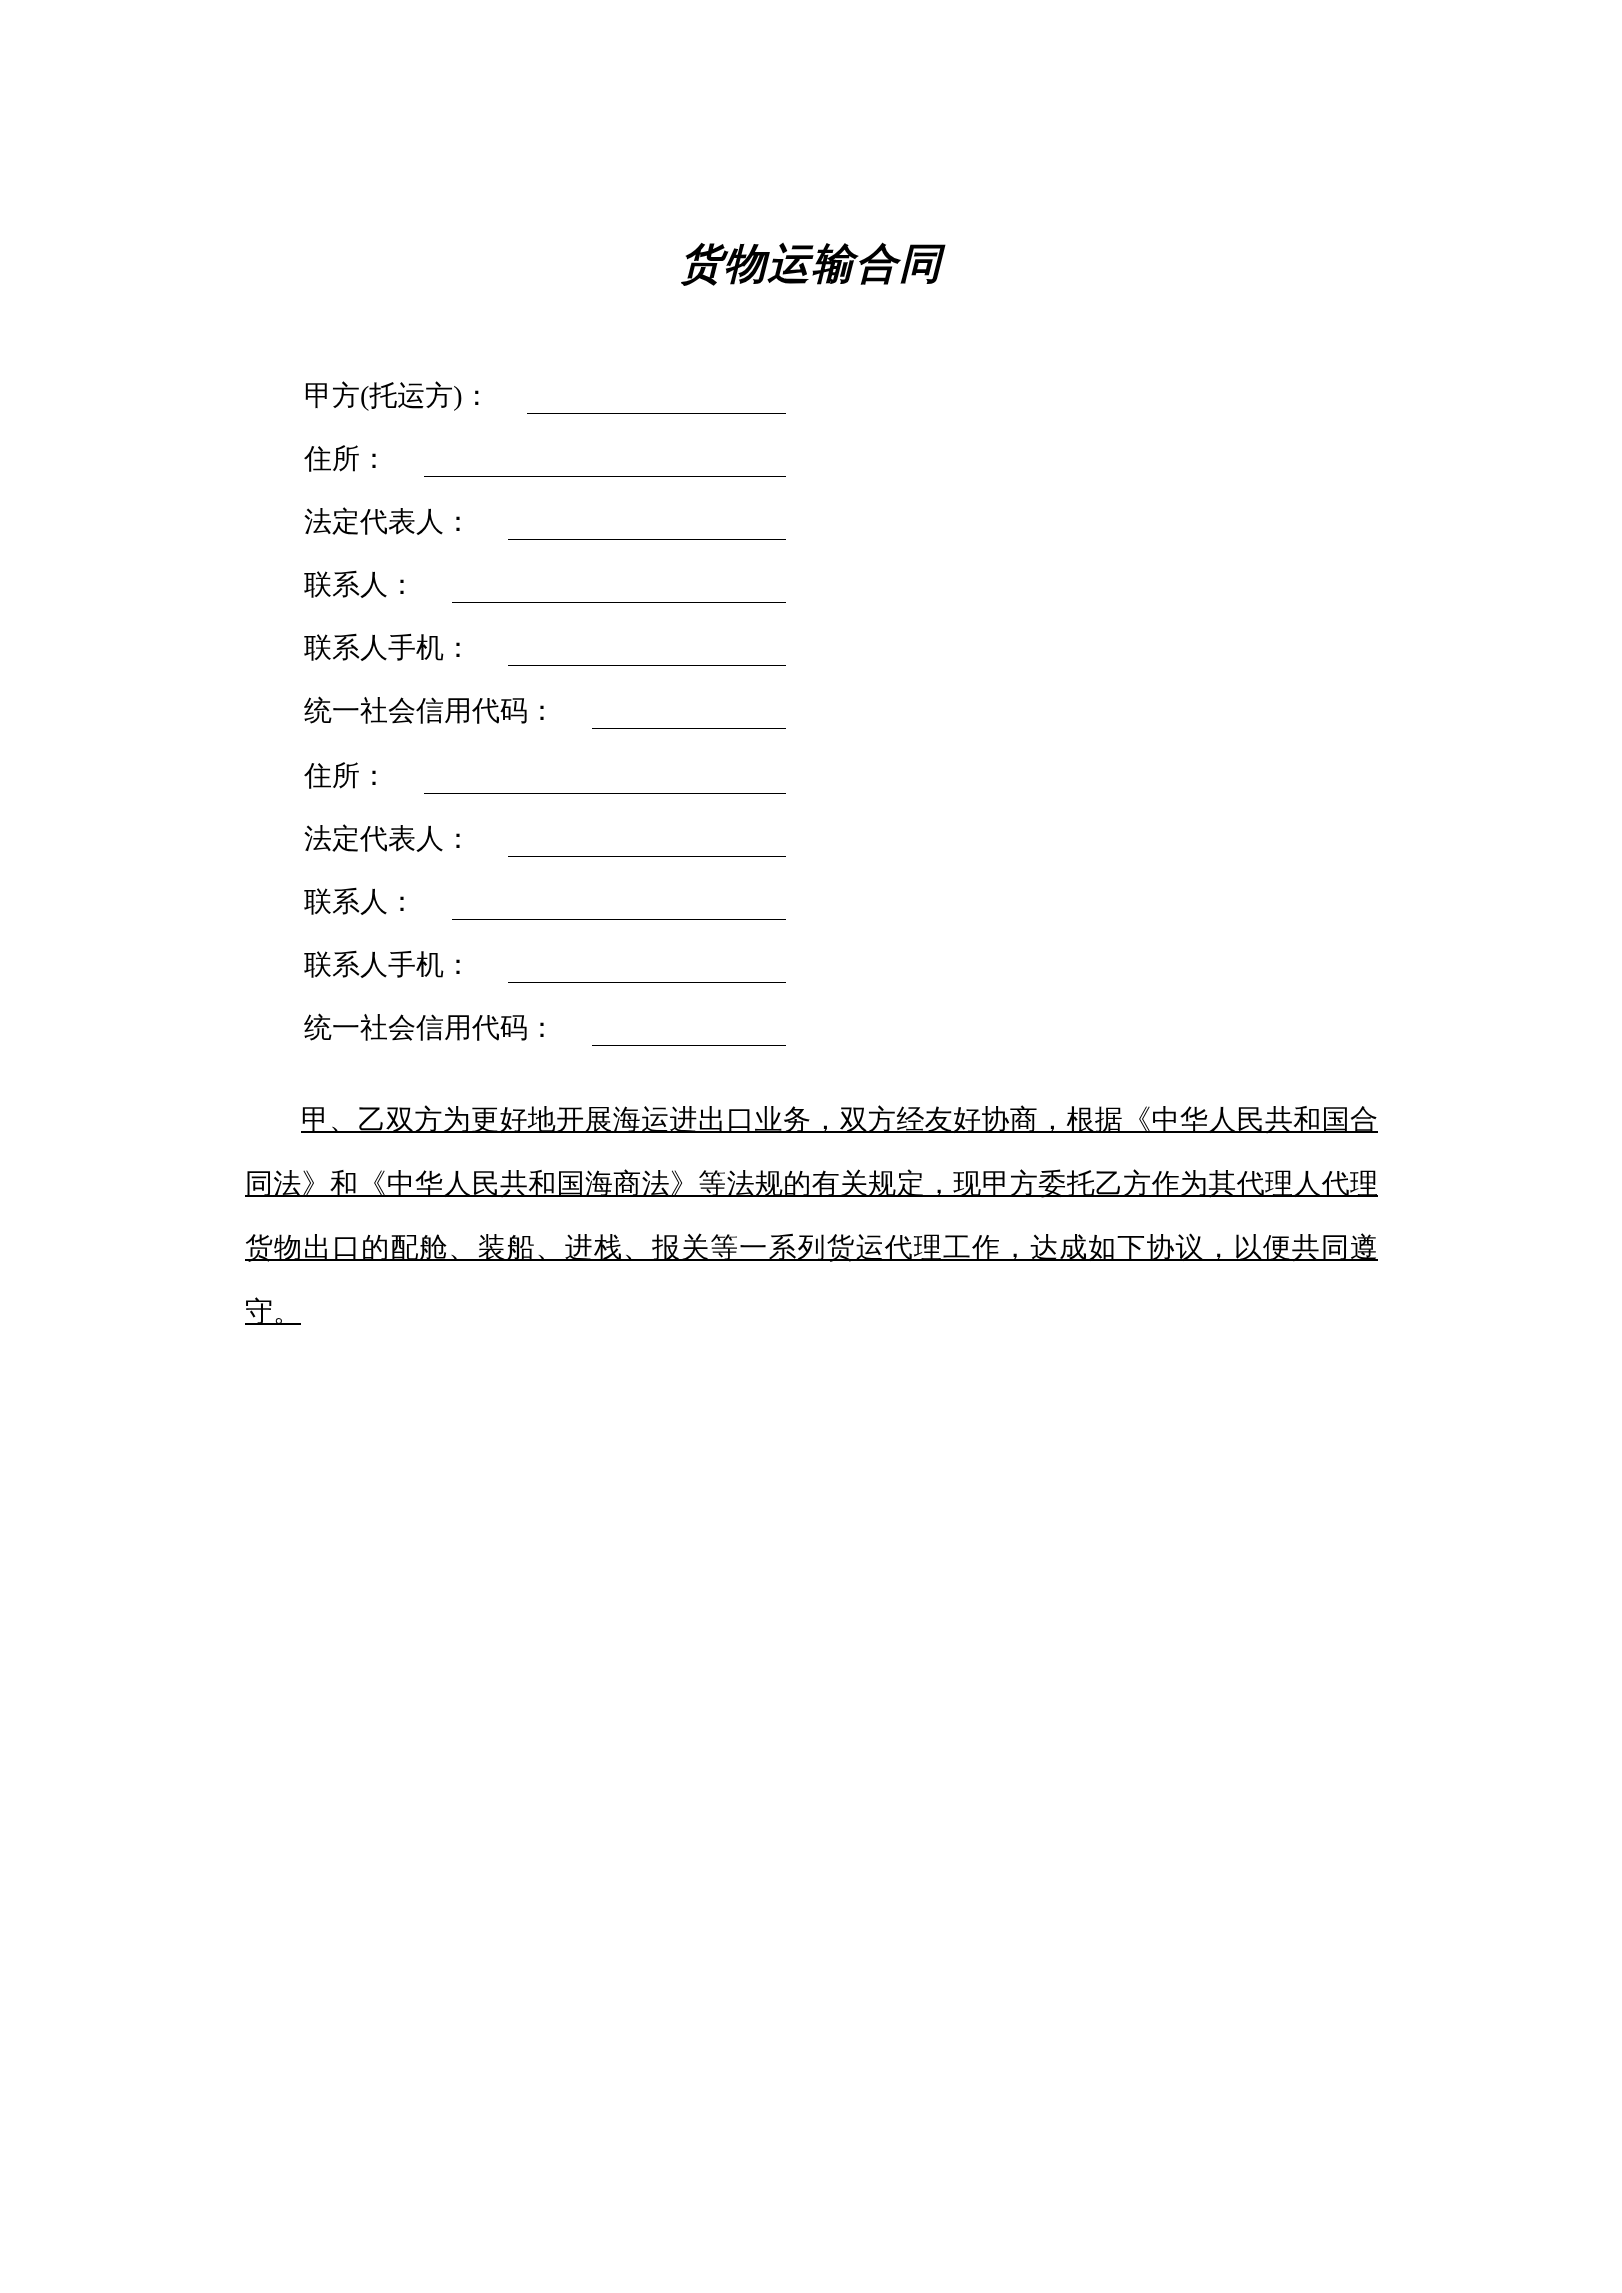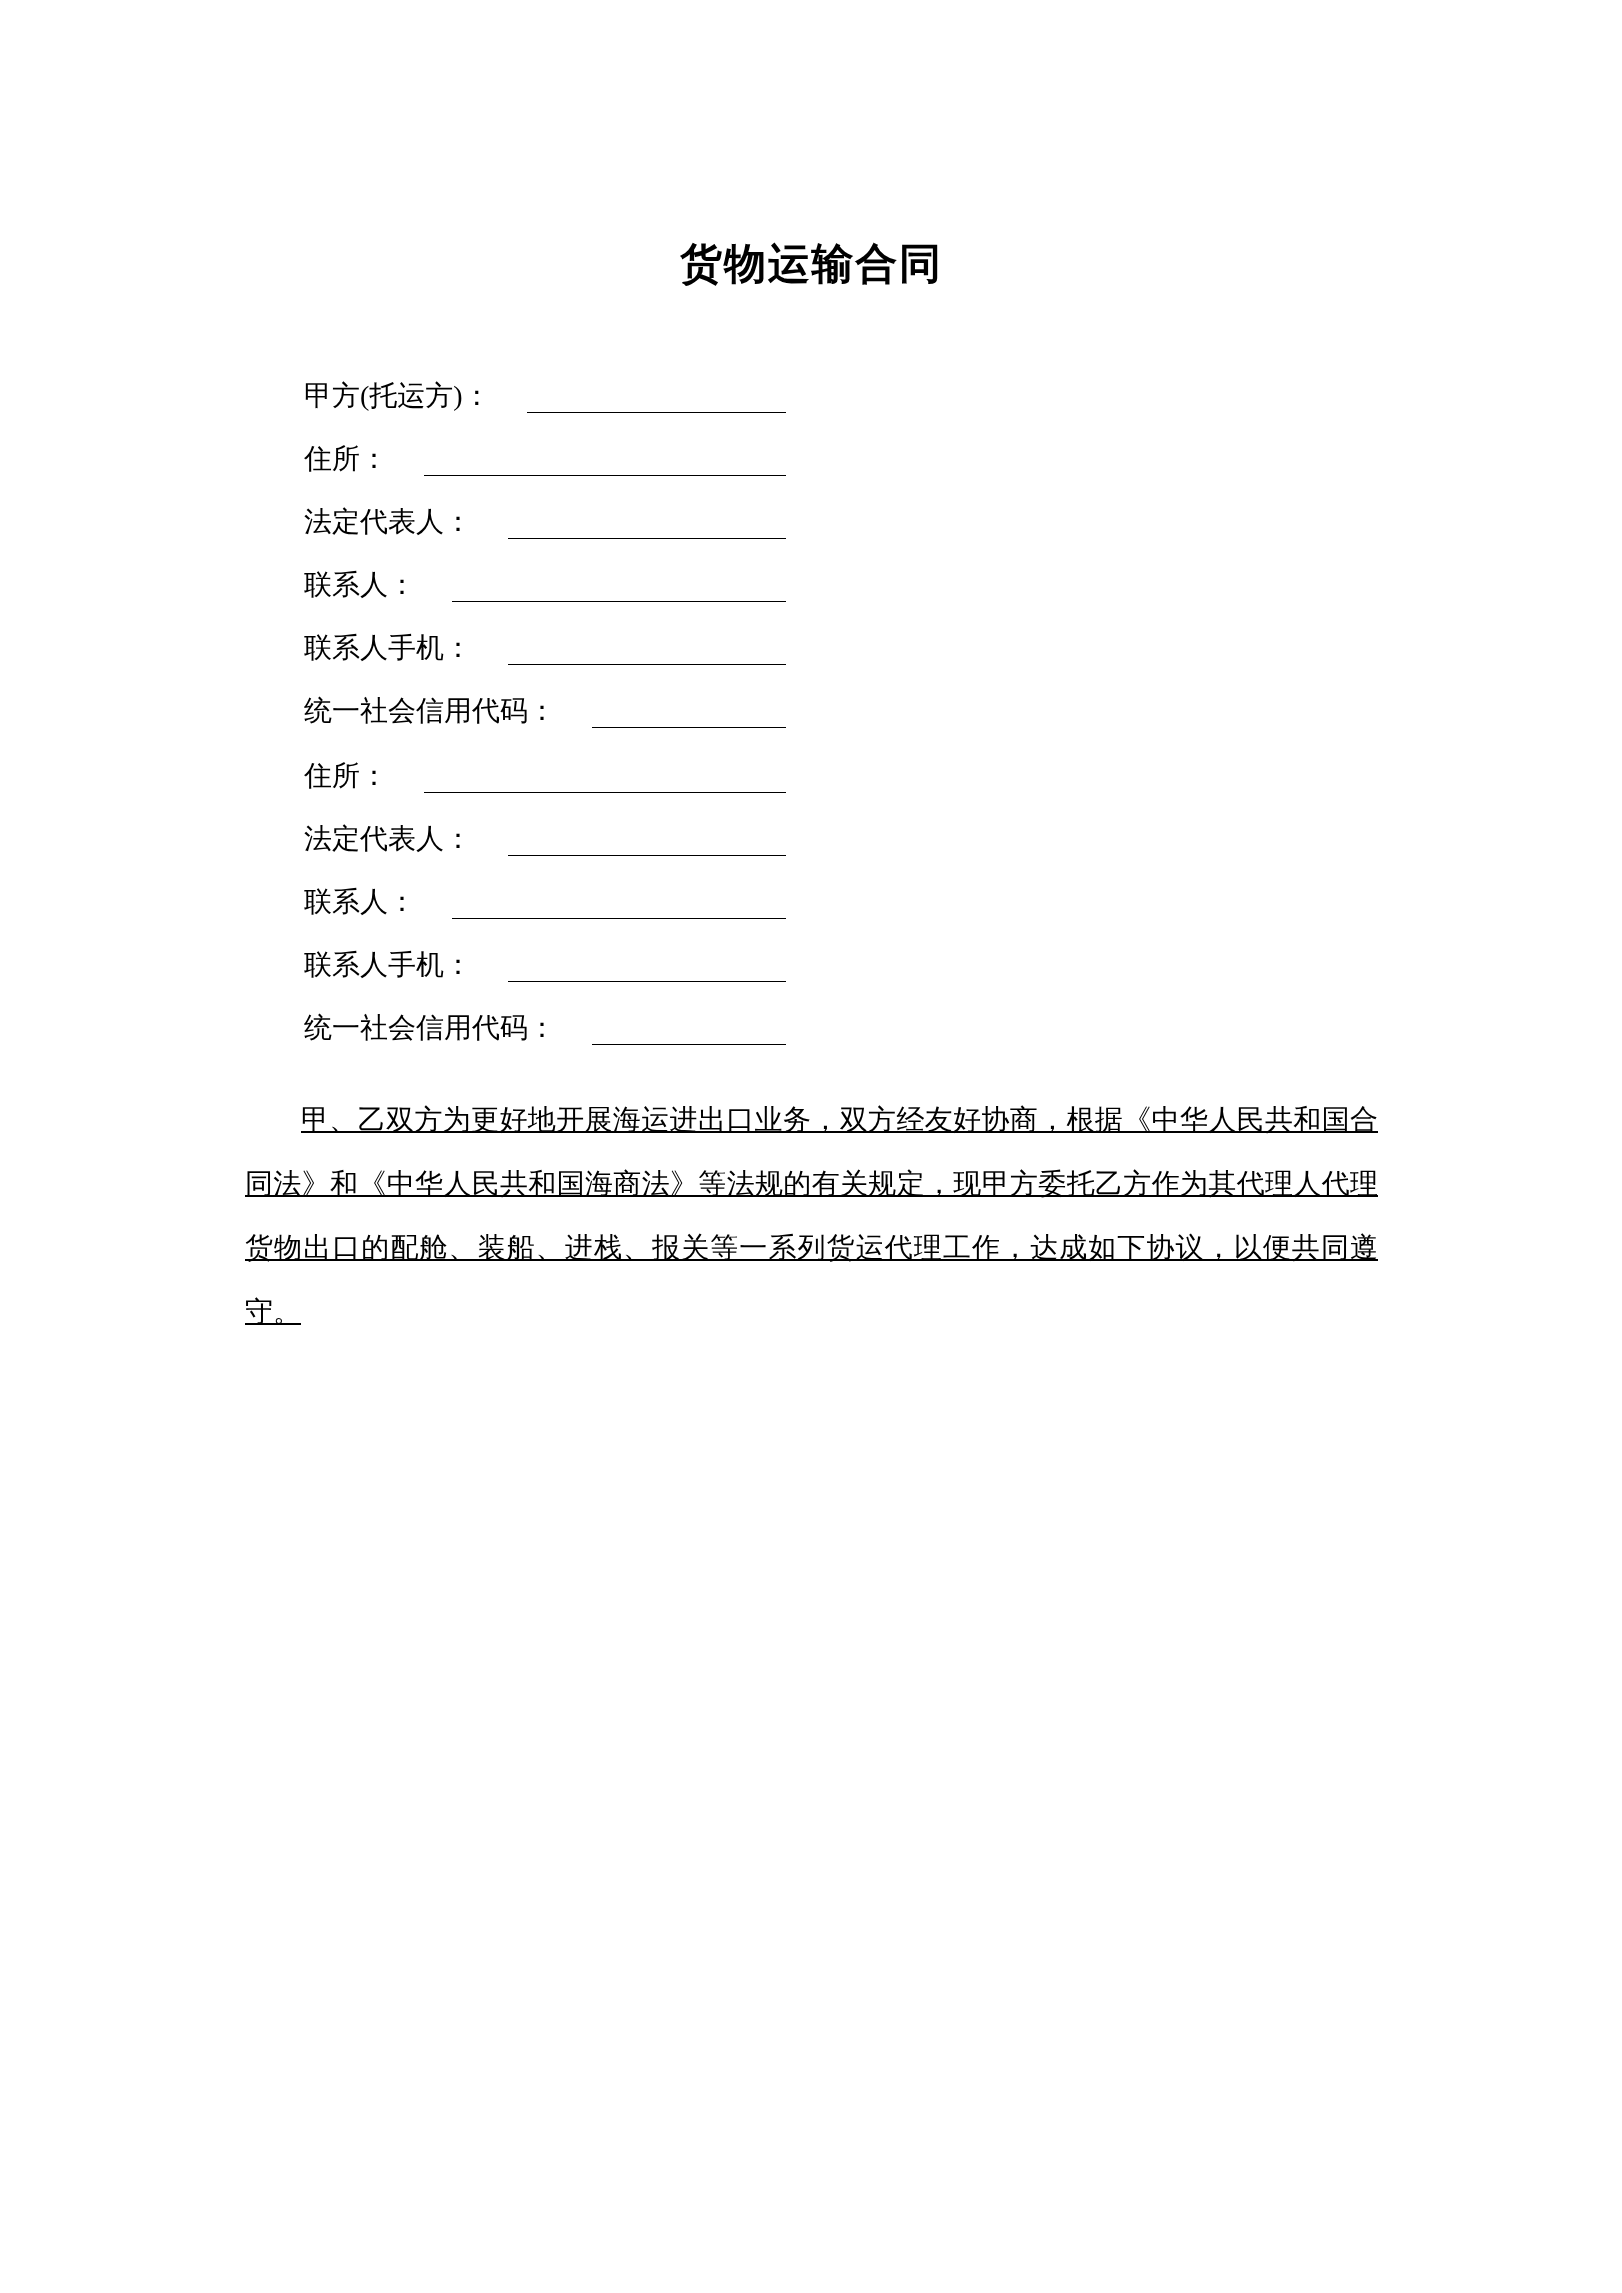--- a/index.html
+++ b/index.html
@@ -15,26 +15,27 @@
     overflow: hidden;
   }
   .title {
     margin: 0 0 82px 0;
     text-align: center;
     font-family: "DejaVu Sans", "Liberation Sans", sans-serif;
     font-weight: bold;
     font-size: 42px;
     line-height: 64px;
     letter-spacing: 1.8px;
+    font-style: italic;
   }
   .party-block { margin-left: 59px; width: 482px; }
   .party-block.second { margin-top: 29px; }
   .field-row {
     display: flex;
-    align-items: center;
+    align-items: flex-end;
     height: 36px;
     margin-bottom: 27px;
     gap: 25px;
   }
   .field-label {
     font-size: 28px;
     line-height: 36px;
     white-space: nowrap;
   }
   .field-line {

